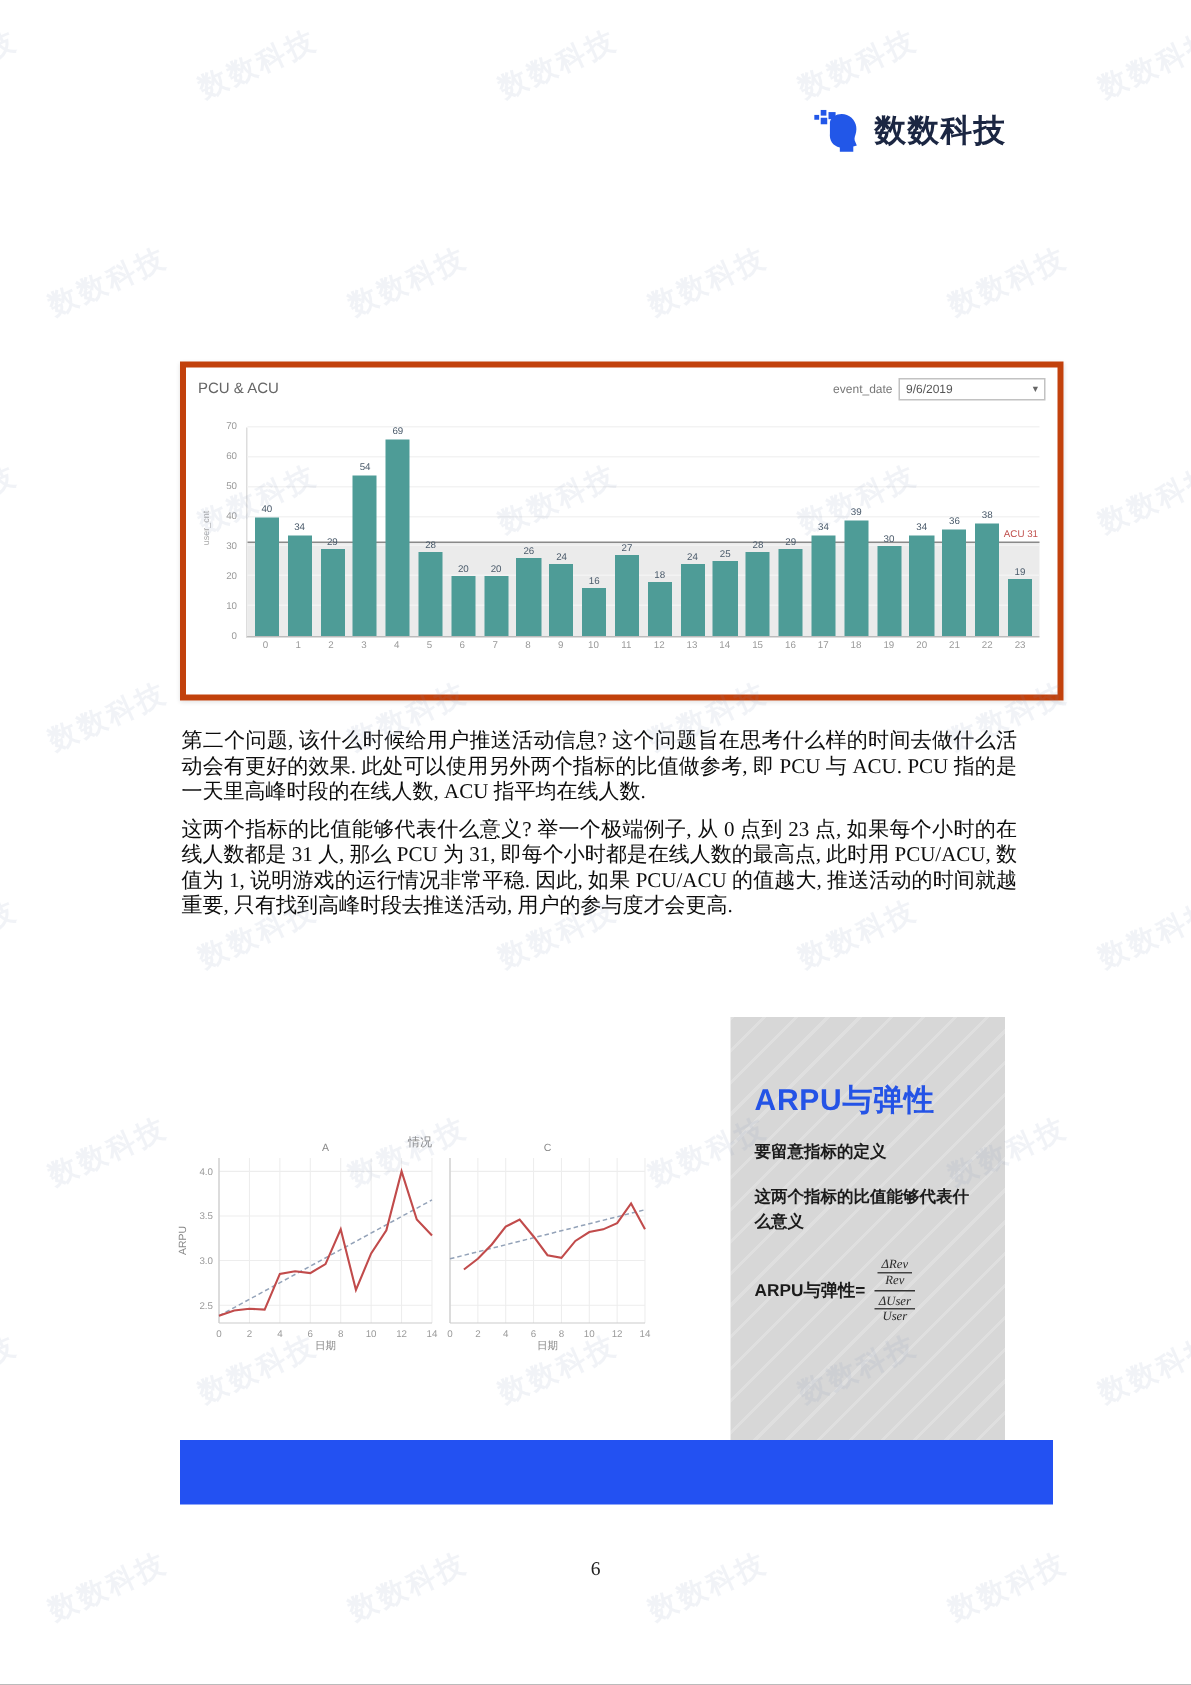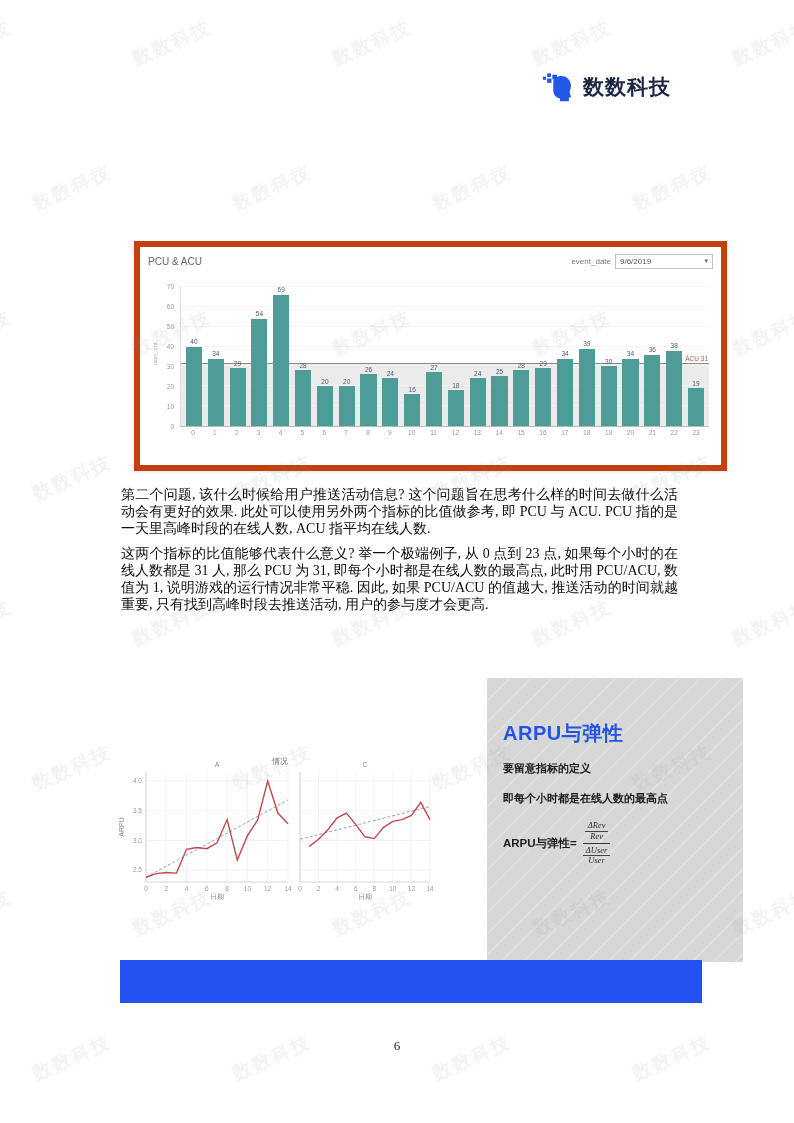--- a/index.html
+++ b/index.html
@@ -15,21 +15,21 @@
   .brand{position:absolute;top:70px;left:541px;display:flex;align-items:center;gap:8px;}
   .brand-text{font-size:21px;font-weight:bold;color:#1b2642;letter-spacing:1px;}
 
   
   .sec1-title{position:absolute;left:170px;top:148px;margin:0;font-size:37px;font-weight:800;
               color:#0e0e0e;letter-spacing:1px;}
   .sec1-sub{position:absolute;left:399px;top:174px;font-size:12px;color:#d15b5b;}
 
   
   .chart-card{position:absolute;left:120px;top:241px;width:581px;height:218px;background:#fff;
-              border:6px solid #c2410c;box-shadow:0 1px 3px rgba(0,0,0,.12);margin-left:14px;}
+              border:4px solid #c2410c;box-shadow:0 1px 3px rgba(0,0,0,.12);}
   .card-head{display:flex;justify-content:space-between;align-items:center;height:22px;padding:3px 8px 0 8px;}
   .card-title{font-size:10px;color:#666;}
   .filter{display:flex;align-items:center;gap:4px;}
   .filter-label{font-size:8px;color:#777;}
   .select{width:88px;height:13px;border:1px solid #c2c2c2;background:#fff;font-size:8px;color:#555;
           display:flex;justify-content:space-between;align-items:center;padding:0 4px;cursor:pointer;}
   .caret{font-size:7px;color:#666;}
 
   .bar-area{position:absolute;left:40px;right:12px;top:40px;bottom:26px;}
   .ylab-rot{position:absolute;left:-37px;top:42%;transform:rotate(-90deg);font-size:6px;color:#aaa;}
@@ -54,21 +54,21 @@
   #p1{top:487px;}
   #p2{top:546px;}
 
   
   #chart-a{position:absolute;left:116px;top:756px;}
   #chart-c{position:absolute;left:292px;top:756px;}
   svg{font-family:"Liberation Sans",sans-serif;}
   .fig-label{position:absolute;left:272px;top:756px;font-size:8px;color:#888;}
 
   
-  .panel{position:absolute;left:487px;top:678px;width:256px;height:284px;background:#d7d7d7;
+  .panel{position:absolute;left:487px;top:678px;width:183px;height:284px;background:#d7d7d7;
          background-image:repeating-linear-gradient(135deg,rgba(255,255,255,.20) 0 2px,transparent 2px 15px);}
   .panel-inner{padding:42px 14px 0 16px;}
   .panel-title{font-size:20px;font-weight:bold;color:#2453e6;letter-spacing:.5px;}
   .panel-line{font-size:11px;font-weight:bold;color:#1b1b1b;line-height:1.55;margin-top:13px;}
   .formula{display:flex;align-items:center;gap:6px;margin-top:14px;}
   .formula-label{font-size:11.5px;font-weight:bold;color:#1b1b1b;}
   .frac{display:inline-flex;flex-direction:column;align-items:center;font-family:"Liberation Serif",serif;
         font-style:italic;font-size:8.5px;color:#2a2a2a;line-height:1.15;}
   .frac .inner{display:inline-flex;flex-direction:column;align-items:center;}
   .frac .inner .t{border-bottom:1px solid #444;padding:0 3px;}
@@ -362,21 +362,21 @@
         <line x1="8" y1="83.1891891891892" x2="138" y2="50.486486486486505" stroke="#93a2b8" stroke-width="1" stroke-dasharray="3 2"></line>
         <polyline points="17.285714285714285,90.32432432432434 26.57142857142857,83.1891891891892 35.857142857142854,73.67567567567568 45.14285714285714,61.7837837837838 54.42857142857143,57.02702702702704 63.71428571428571,68.32432432432432 73,80.8108108108108 82.28571428571428,82.59459459459461 91.57142857142858,71.29729729729729 100.85714285714286,65.35135135135137 110.14285714285714,63.56756756756757 119.42857142857142,59.40540540540542 128.71428571428572,46.32432432432434 138,63.56756756756757" fill="none" stroke="#c14b4b" stroke-width="1.4"></polyline>
       </svg>
     <span class="fig-label">情况</span>
   </div>
 
   <div class="panel">
     <div class="panel-inner">
       <div class="panel-title">ARPU与弹性</div>
       <div class="panel-line">要留意指标的定义</div>
-      <div class="panel-line">即每个小时都是在线人数的最高点</div>
+      <div class="panel-line">这两个指标的比值能够代表什么意义</div>
       <div class="formula">
         <span class="formula-label">ARPU与弹性=</span>
         <span class="frac">
           <span class="inner">
             <span class="t">ΔRev</span>
             <span>Rev</span>
           </span>
           <span class="div"></span>
           <span class="inner">
             <span class="t">ΔUser</span>

